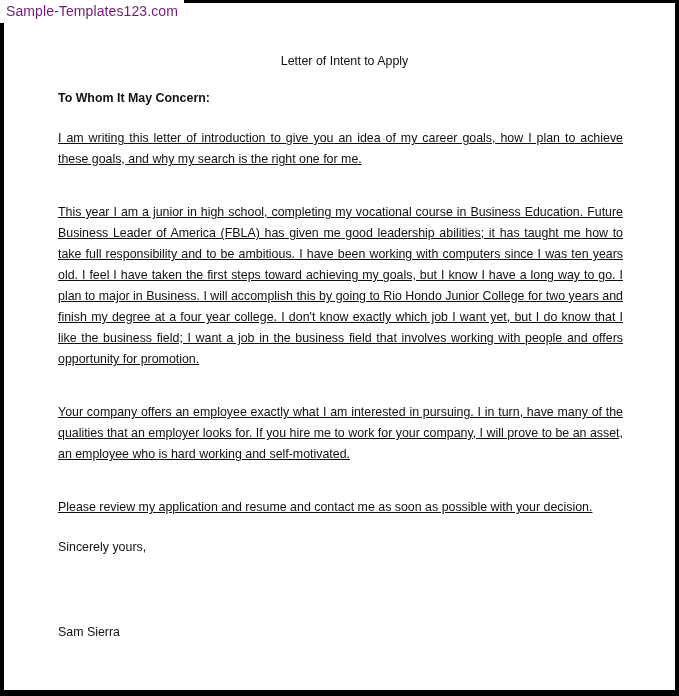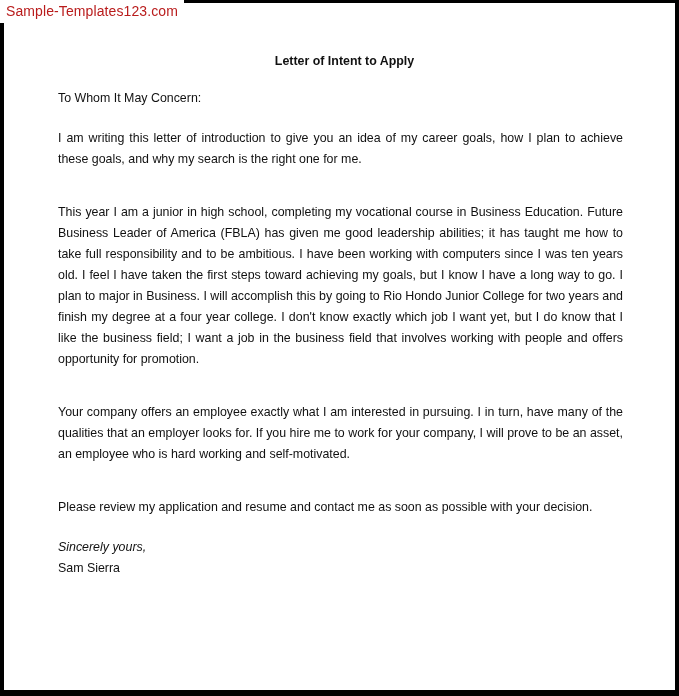--- a/index.html
+++ b/index.html
@@ -29,63 +29,65 @@
       background: #ffffff;
     }
     .watermark {
       position: absolute;
       left: 0;
       top: 0;
       padding: 3px 6px 4px 6px;
       background: #ffffff;
       font-size: 14px;
       line-height: 16px;
-      color: #b91c1c;
+      color: #701a75;
       letter-spacing: 0.1px;
       z-index: 2;
       text-align: right;
     }
     .page {
       position: absolute;
       left: 58px;
       top: 52px;
       width: 565px;
       font-size: 12.4px;
       line-height: 21px;
     }
     .title {
       text-align: center;
-      font-weight: bold;
+      font-weight: normal;
       font-size: 12.4px;
       line-height: 16px;
       margin: 0 0 0 8px;
       padding-top: 1px;
     }
     .date {
       margin-top: 2px;
     }
     .salutation {
       margin-top: 19px;
+      font-weight: bold;
     }
     p {
       margin: 0;
+      text-decoration: underline;
     }
     .para {
       text-align: justify;
       text-align-last: left;
       margin-top: 32px;
     }
     .para.first {
       margin-top: 19px;
     }
     .closing {
       margin-top: 19px;
-      font-style: italic;
     }
     .signature {
+      margin-top: 64px;
     }
   </style>
 </head>
 <body>
 
 <div class="frame"></div>
 
 <div class="watermark">Sample-Templates123.com</div>
 
 <div class="page">

